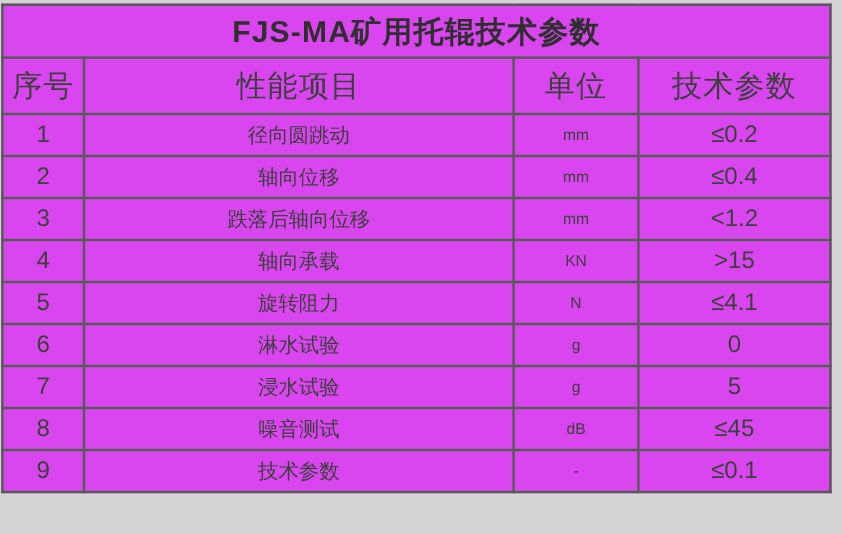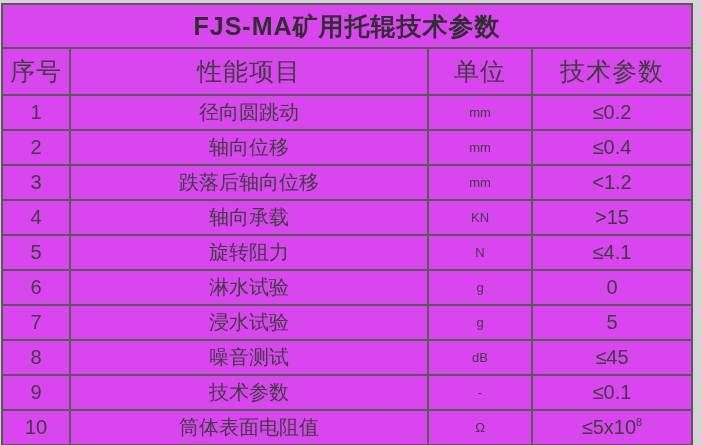--- a/index.html
+++ b/index.html
@@ -43,21 +43,21 @@
     letter-spacing: 1px;
   }
   tr.header-row th {
     height: 45px;
     font-size: 25px;
     font-weight: normal;
     letter-spacing: 1px;
   }
   tr.data-row td {
     height: 33px;
-    font-size: 20px;
+    font-size: 17px;
   }
   tr.data-row td.cell-no,
   tr.data-row td.cell-value {
     font-size: 20px;
   }
   tr.data-row td.cell-unit {
     font-size: 13px;
   }
   sup.value-sup {
     font-size: 11px;
@@ -134,21 +134,15 @@
         <td class="cell-item">噪音测试</td>
         <td class="cell-unit">dB</td>
         <td class="cell-value">≤45</td>
       </tr>
       <tr class="data-row">
         <td class="cell-no">9</td>
         <td class="cell-item">技术参数</td>
         <td class="cell-unit">-</td>
         <td class="cell-value">≤0.1</td>
       </tr>
-      <tr class="data-row">
-        <td class="cell-no">10</td>
-        <td class="cell-item">筒体表面电阻值</td>
-        <td class="cell-unit">Ω</td>
-        <td class="cell-value"><span>≤5x10</span><sup class="value-sup">8</sup></td>
-      </tr>
     </tbody>
   </table>
 </div>
 
 </body></html>

